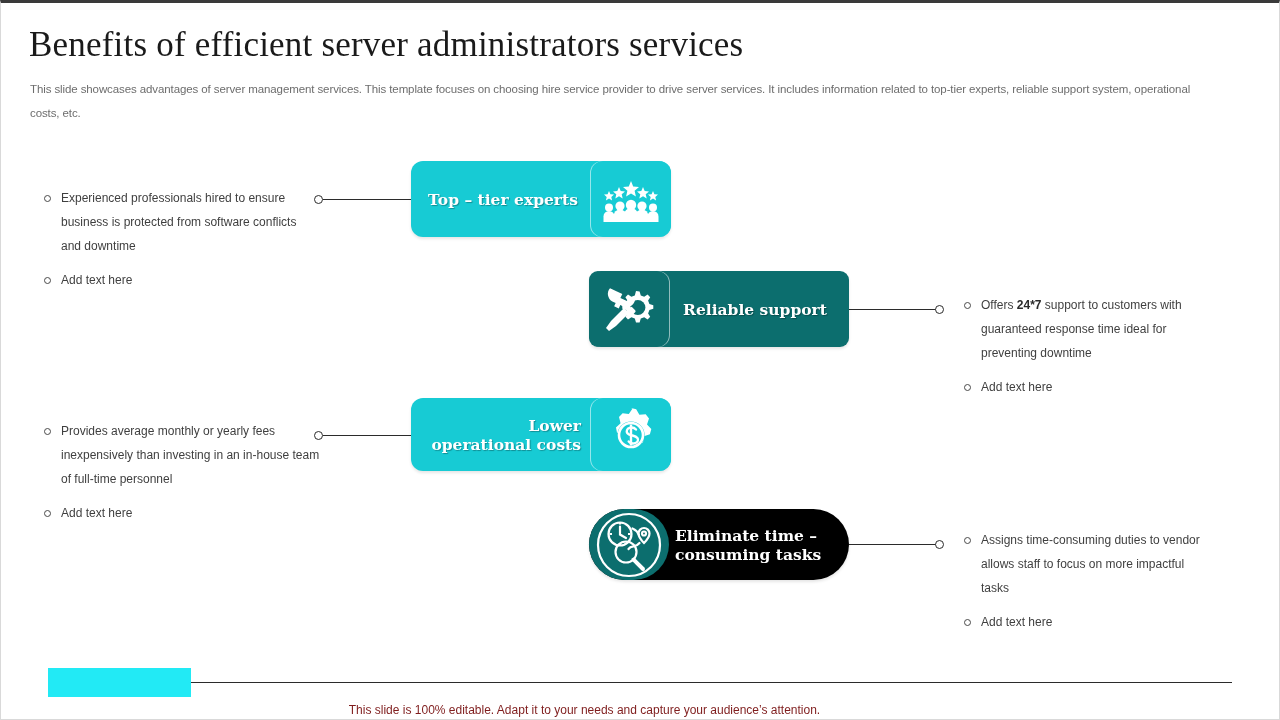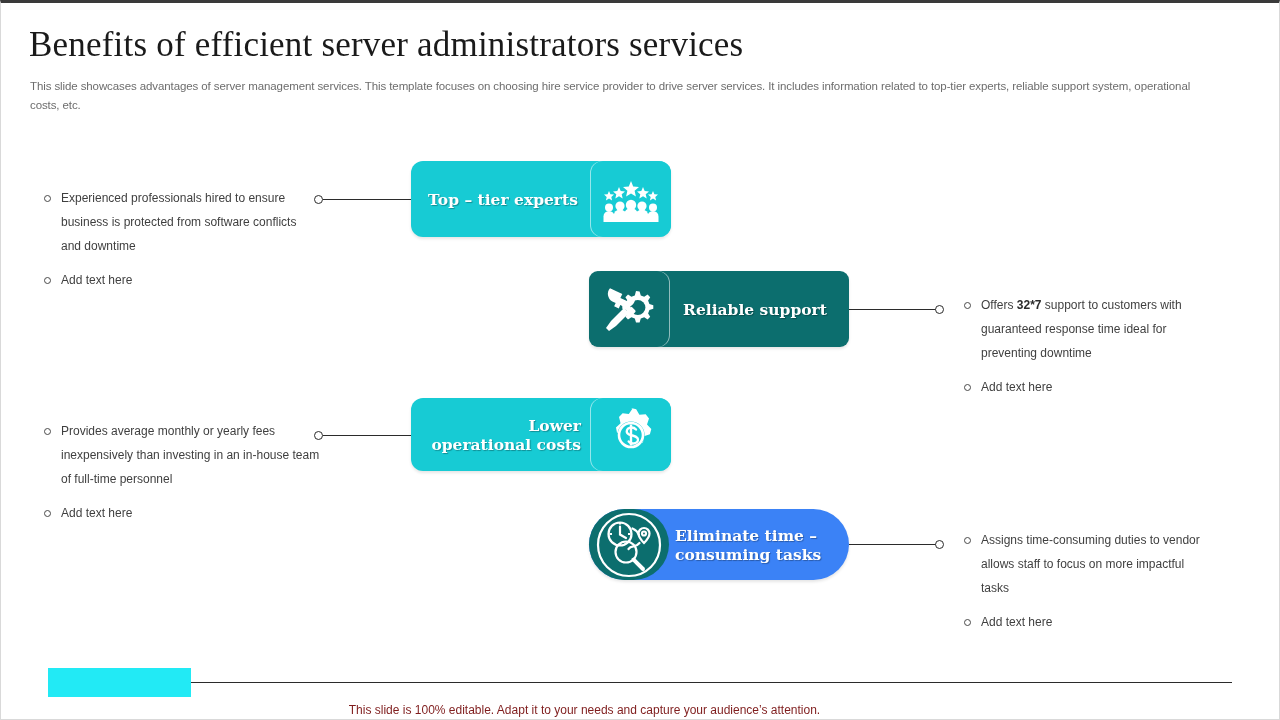--- a/index.html
+++ b/index.html
@@ -34,21 +34,21 @@
     font-weight: 400;
     letter-spacing: 0.2px;
     color: #1a1a1a;
     white-space: nowrap;
   }
   .subtitle {
     position: absolute;
     left: 29px; top: 74px;
     width: 1180px;
     font-size: 11.5px;
-    line-height: 19px;
+    line-height: 24px;
     color: #6d6d6d;
     letter-spacing: -0.1px;
   }
 
   
   .card {
     position: absolute;
     display: flex;
     align-items: stretch;
     box-shadow: 0 2px 3px rgba(0,0,0,0.10);
@@ -117,21 +117,21 @@
   #card-lower .icon-box {
     background: #17CBD4;
     border-radius: 12px;
     box-shadow: -1px 0 0 rgba(255,255,255,0.55);
   }
 
   
   #card-eliminate {
     left: 588px; top: 506px;
     width: 260px; height: 71px;
-    background: #3b82f6;
+    background: #000000;
     border-radius: 36px;
   }
   #card-eliminate .icon-box {
     background: #0C6E6E;
     border-radius: 36px;
     order: -1;
   }
   #card-eliminate .card-label { justify-content: flex-start; padding-left: 6px; }
 
   .icon-box svg { display: block; }
@@ -320,21 +320,21 @@
       </svg>
     </div>
   </div>
 
   <div class="bullets" style="left:42px; top:183px; width:260px;">
     <div class="bullet-item">Experienced  professionals  hired  to ensure  business  is  protected  from software  conflicts and  downtime</div>
     <div class="bullet-item">Add text here</div>
   </div>
 
   <div class="bullets" style="left:962px; top:290px; width:252px;">
-    <div class="bullet-item"><span>Offers </span><b>32*7</b><span> support to customers with guaranteed  response  time ideal for preventing  downtime</span></div>
+    <div class="bullet-item"><span>Offers </span><b>24*7</b><span> support to customers with guaranteed  response  time ideal for preventing  downtime</span></div>
     <div class="bullet-item">Add text here</div>
   </div>
 
   <div class="bullets" style="left:42px; top:416px; width:286px;">
     <div class="bullet-item">Provides  average  monthly or yearly fees inexpensively   than investing  in an in-house team of full-time  personnel</div>
     <div class="bullet-item">Add text here</div>
   </div>
 
   <div class="bullets" style="left:962px; top:525px; width:245px;">
     <div class="bullet-item">Assigns time-consuming  duties to vendor  allows  staff to focus on  more impactful tasks</div>

